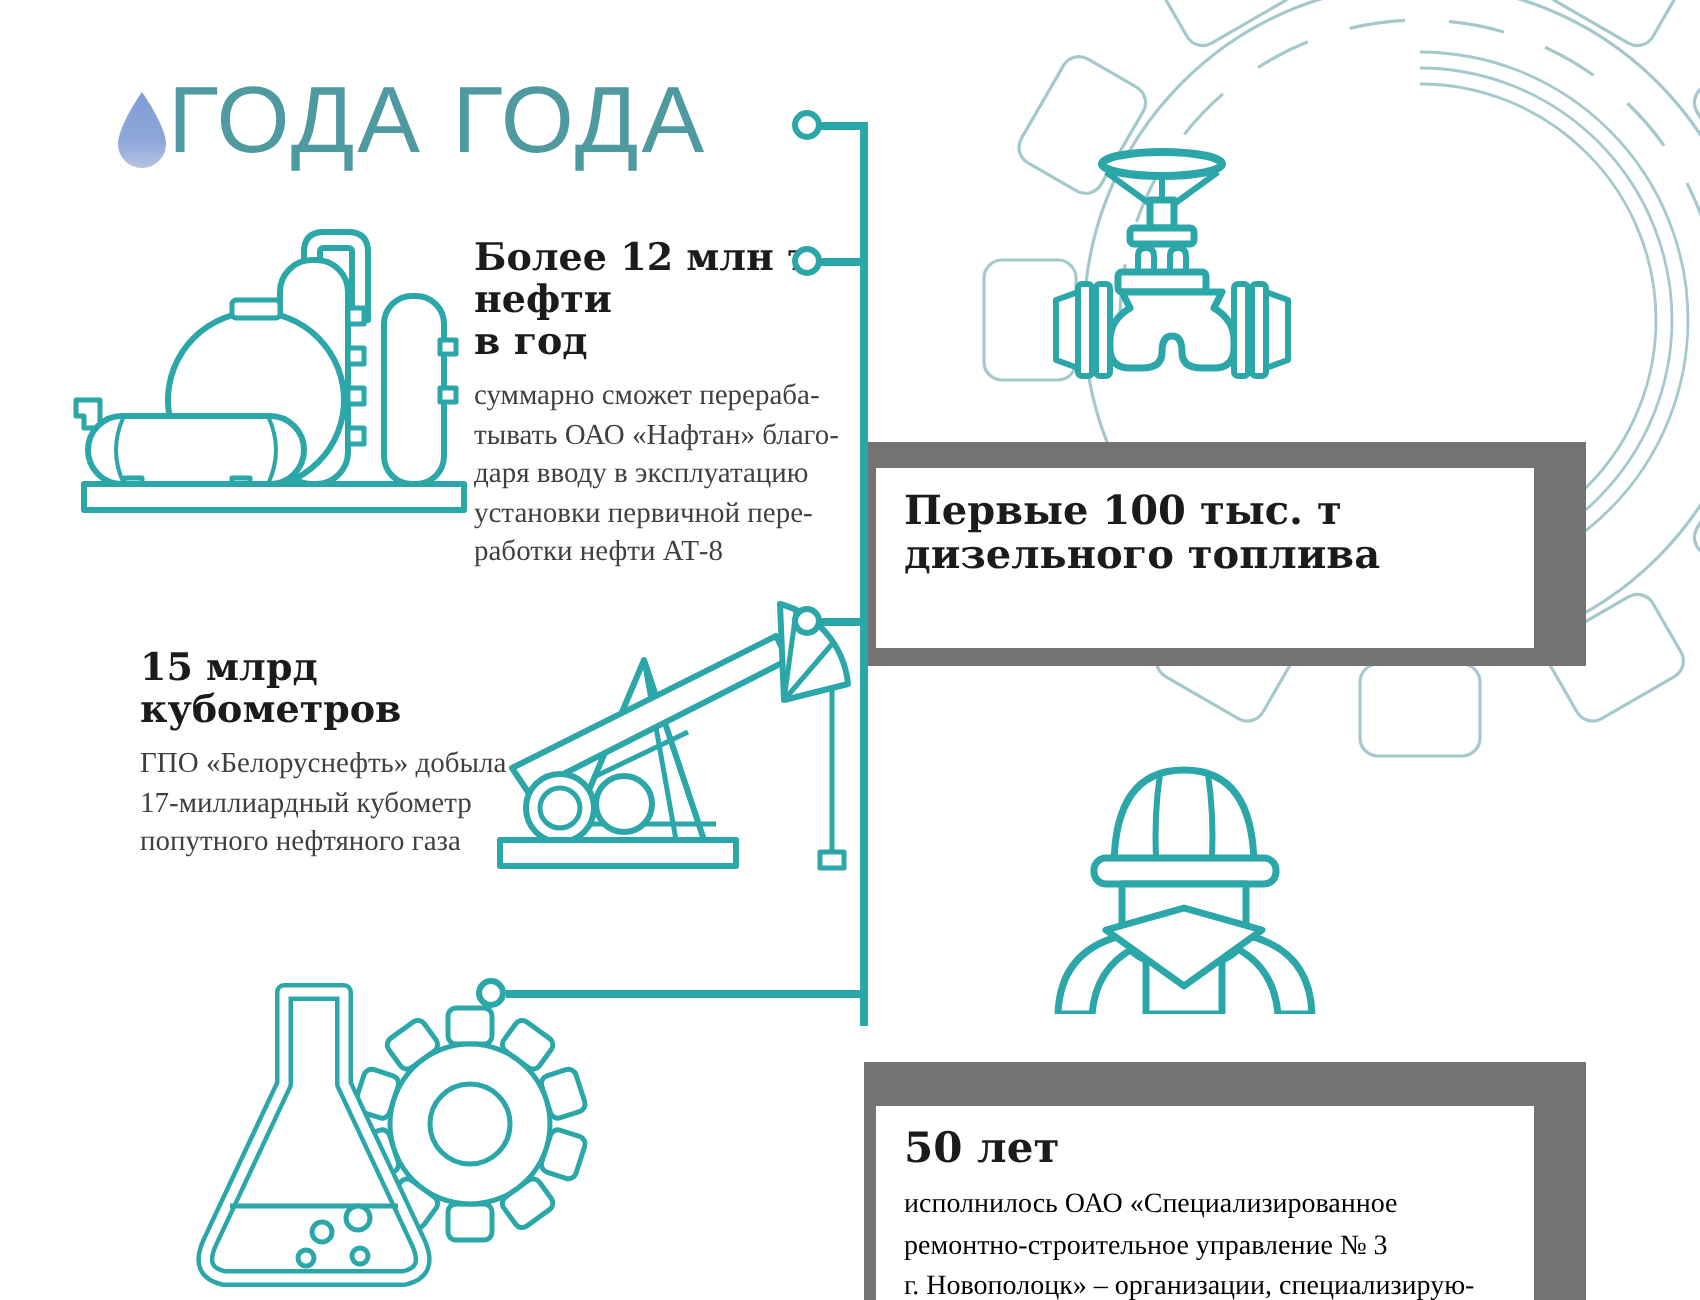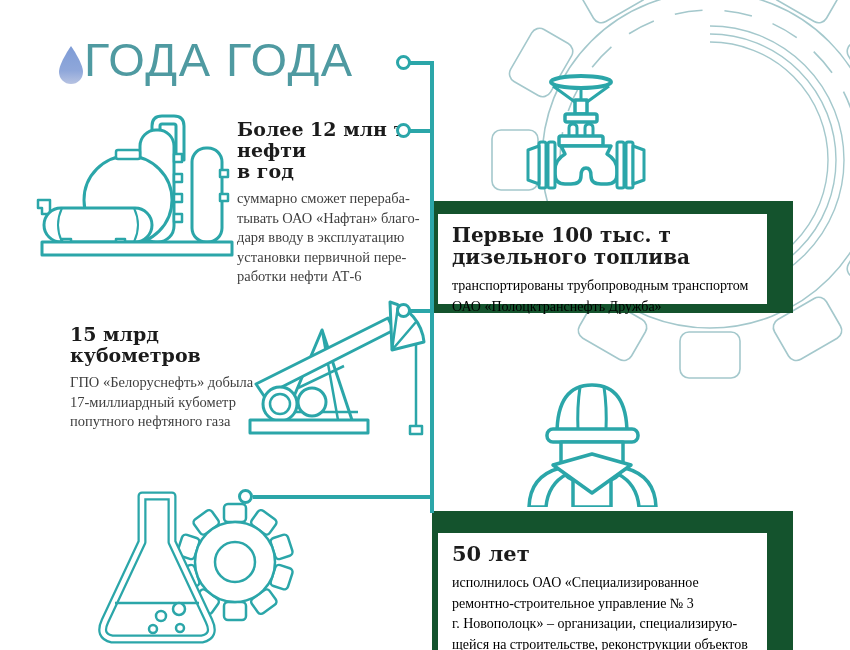--- a/index.html
+++ b/index.html
@@ -8,21 +8,21 @@
   .abs{position:absolute;}
   .pre{white-space:pre-line;}
   #title{left:84px;top:32px;font-family:"Liberation Sans",sans-serif;
          font-size:47px;letter-spacing:1.5px;color:#4f9aa1;}
   .stat-block{color:#3f3f3f;}
   .stat-h{font-family:"DejaVu Serif",serif;font-weight:bold;color:#1b1b1b;
           font-size:19px;line-height:21px;margin:0;}
   .stat-p{font-size:14.5px;line-height:19.5px;margin:7px 0 0 0;}
   #block-refining{left:237px;top:119px;width:200px;}
   #block-gas{left:70px;top:324px;width:210px;}
-  .banner{background:#14532d;}
+  .banner{background:#737373;margin-top:20px;}
   #banner-diesel{left:432px;top:201px;width:361px;height:112px;}
   #banner-diesel .card{position:absolute;left:6px;top:13px;right:26px;bottom:9px;
                        background:#fff;padding:10px 0 0 14px;box-sizing:border-box;}
   #banner-anniv{left:432px;top:511px;width:361px;height:139px;}
   #banner-anniv .card{position:absolute;left:6px;top:22px;right:26px;bottom:0;
                       background:#fff;padding:10px 0 0 14px;box-sizing:border-box;}
   .banner .stat-h{font-size:20px;line-height:22px;}
   .banner .stat-p{font-size:14px;line-height:20.5px;margin-top:8px;}
   #banner-anniv .stat-h{font-size:21px;}
   .conn{background:#2ba6a9;}
@@ -199,22 +199,20 @@
       <circle cx="94" cy="119" r="6"></circle>
       <circle cx="68" cy="139" r="4"></circle>
       <circle cx="95" cy="138" r="4"></circle>
     </g>
   </svg>
 
   <div class="abs banner" id="banner-diesel">
     <div class="card">
       <div class="stat-h pre">Первые 100 тыс. т
 дизельного топлива</div>
-      <div class="stat-p pre">транспортированы трубопроводным транспортом
-ОАО «Полоцктранснефть Дружба»</div>
     </div>
   </div>
 
   <div class="abs banner" id="banner-anniv">
     <div class="card">
       <div class="stat-h pre">50 лет</div>
       <div class="stat-p pre">исполнилось ОАО «Специализированное
 ремонтно-строительное управление № 3
 г. Новополоцк» – организации, специализирую-
 щейся на строительстве, реконструкции объектов</div>
@@ -222,21 +220,21 @@
   </div>
 
   <div class="abs stat-block" id="block-refining">
     <div class="stat-h pre">Более 12 млн т
 нефти
 в год</div>
     <div class="stat-p pre">суммарно сможет перераба-
 тывать ОАО «Нафтан» благо-
 даря вводу в эксплуатацию
 установки первичной пере-
-работки нефти АТ-6</div>
+работки нефти АТ-8</div>
   </div>
 
   <div class="abs stat-block" id="block-gas">
     <div class="stat-h pre">15 млрд
 кубометров</div>
     <div class="stat-p pre">ГПО «Белоруснефть» добыла
 17-миллиардный кубометр
 попутного нефтяного газа</div>
   </div>
 

